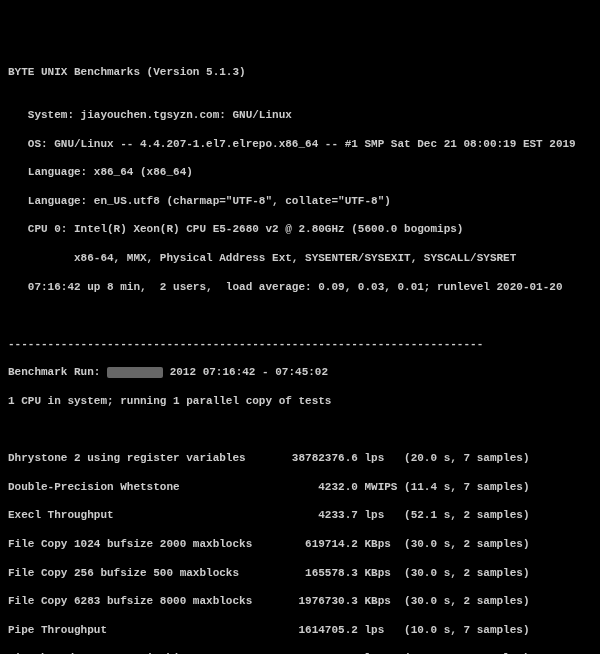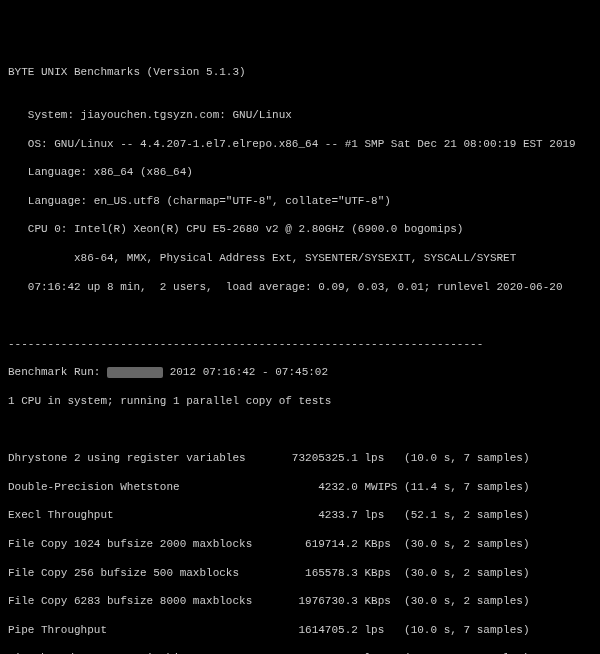--- a/index.html
+++ b/index.html
@@ -1,15 +1,15 @@
 <!DOCTYPE html>
 <html><head>
   <meta charset="utf-8">
   <style>
-    * { margin: 0; padding: 0; box-sizing: border-box; }
+    * { margin: 0; padding: 0; box-sizing: border-box; font-weight: bold; }
     body {
       background: #000000;
       color: #cccccc;
       font-family: "Courier New", Courier, monospace;
       font-size: 11px;
       line-height: 1.3;
       padding: 8px;
       white-space: pre;
       width: 600px;
       height: 654px;
@@ -30,29 +30,29 @@
 <body>
 
 
 
 <div class="line">BYTE UNIX Benchmarks (Version 5.1.3)</div>
 <div class="line"></div>
 <div class="line">   System: jiayouchen.tgsyzn.com: GNU/Linux</div>
 <div class="line">   OS: GNU/Linux -- 4.4.207-1.el7.elrepo.x86_64 -- #1 SMP Sat Dec 21 08:00:19 EST 2019</div>
 <div class="line">   Language: x86_64 (x86_64)</div>
 <div class="line">   Language: en_US.utf8 (charmap="UTF-8", collate="UTF-8")</div>
-<div class="line">   CPU 0: Intel(R) Xeon(R) CPU E5-2680 v2 @ 2.80GHz (6900.0 bogomips)</div>
+<div class="line">   CPU 0: Intel(R) Xeon(R) CPU E5-2680 v2 @ 2.80GHz (5600.0 bogomips)</div>
 <div class="line">          x86-64, MMX, Physical Address Ext, SYSENTER/SYSEXIT, SYSCALL/SYSRET</div>
-<div class="line">   07:16:42 up 8 min,  2 users,  load average: 0.09, 0.03, 0.01; runlevel 2020-06-20</div>
+<div class="line">   07:16:42 up 8 min,  2 users,  load average: 0.09, 0.03, 0.01; runlevel 2020-01-20</div>
 <div class="line"> </div>
 <div class="line dashline">------------------------------------------------------------------------</div>
 <div class="line"><span>Benchmark Run: </span><span class="redacted"></span><span> 2012 07:16:42 - 07:45:02</span></div>
 <div class="line">1 CPU in system; running 1 parallel copy of tests</div>
 <div class="line"> </div>
-<div class="line">Dhrystone 2 using register variables       73205325.1 lps   (10.0 s, 7 samples)</div>
+<div class="line">Dhrystone 2 using register variables       38782376.6 lps   (20.0 s, 7 samples)</div>
 <div class="line">Double-Precision Whetstone                     4232.0 MWIPS (11.4 s, 7 samples)</div>
 <div class="line">Execl Throughput                               4233.7 lps   (52.1 s, 2 samples)</div>
 <div class="line">File Copy 1024 bufsize 2000 maxblocks        619714.2 KBps  (30.0 s, 2 samples)</div>
 <div class="line">File Copy 256 bufsize 500 maxblocks          165578.3 KBps  (30.0 s, 2 samples)</div>
 <div class="line">File Copy 6283 bufsize 8000 maxblocks       1976730.3 KBps  (30.0 s, 2 samples)</div>
 <div class="line">Pipe Throughput                             1614705.2 lps   (10.0 s, 7 samples)</div>
 <div class="line">Pipe-based Context Switching                 122285.6 lps   (10.0 s, 7 samples)</div>
 
 
 

